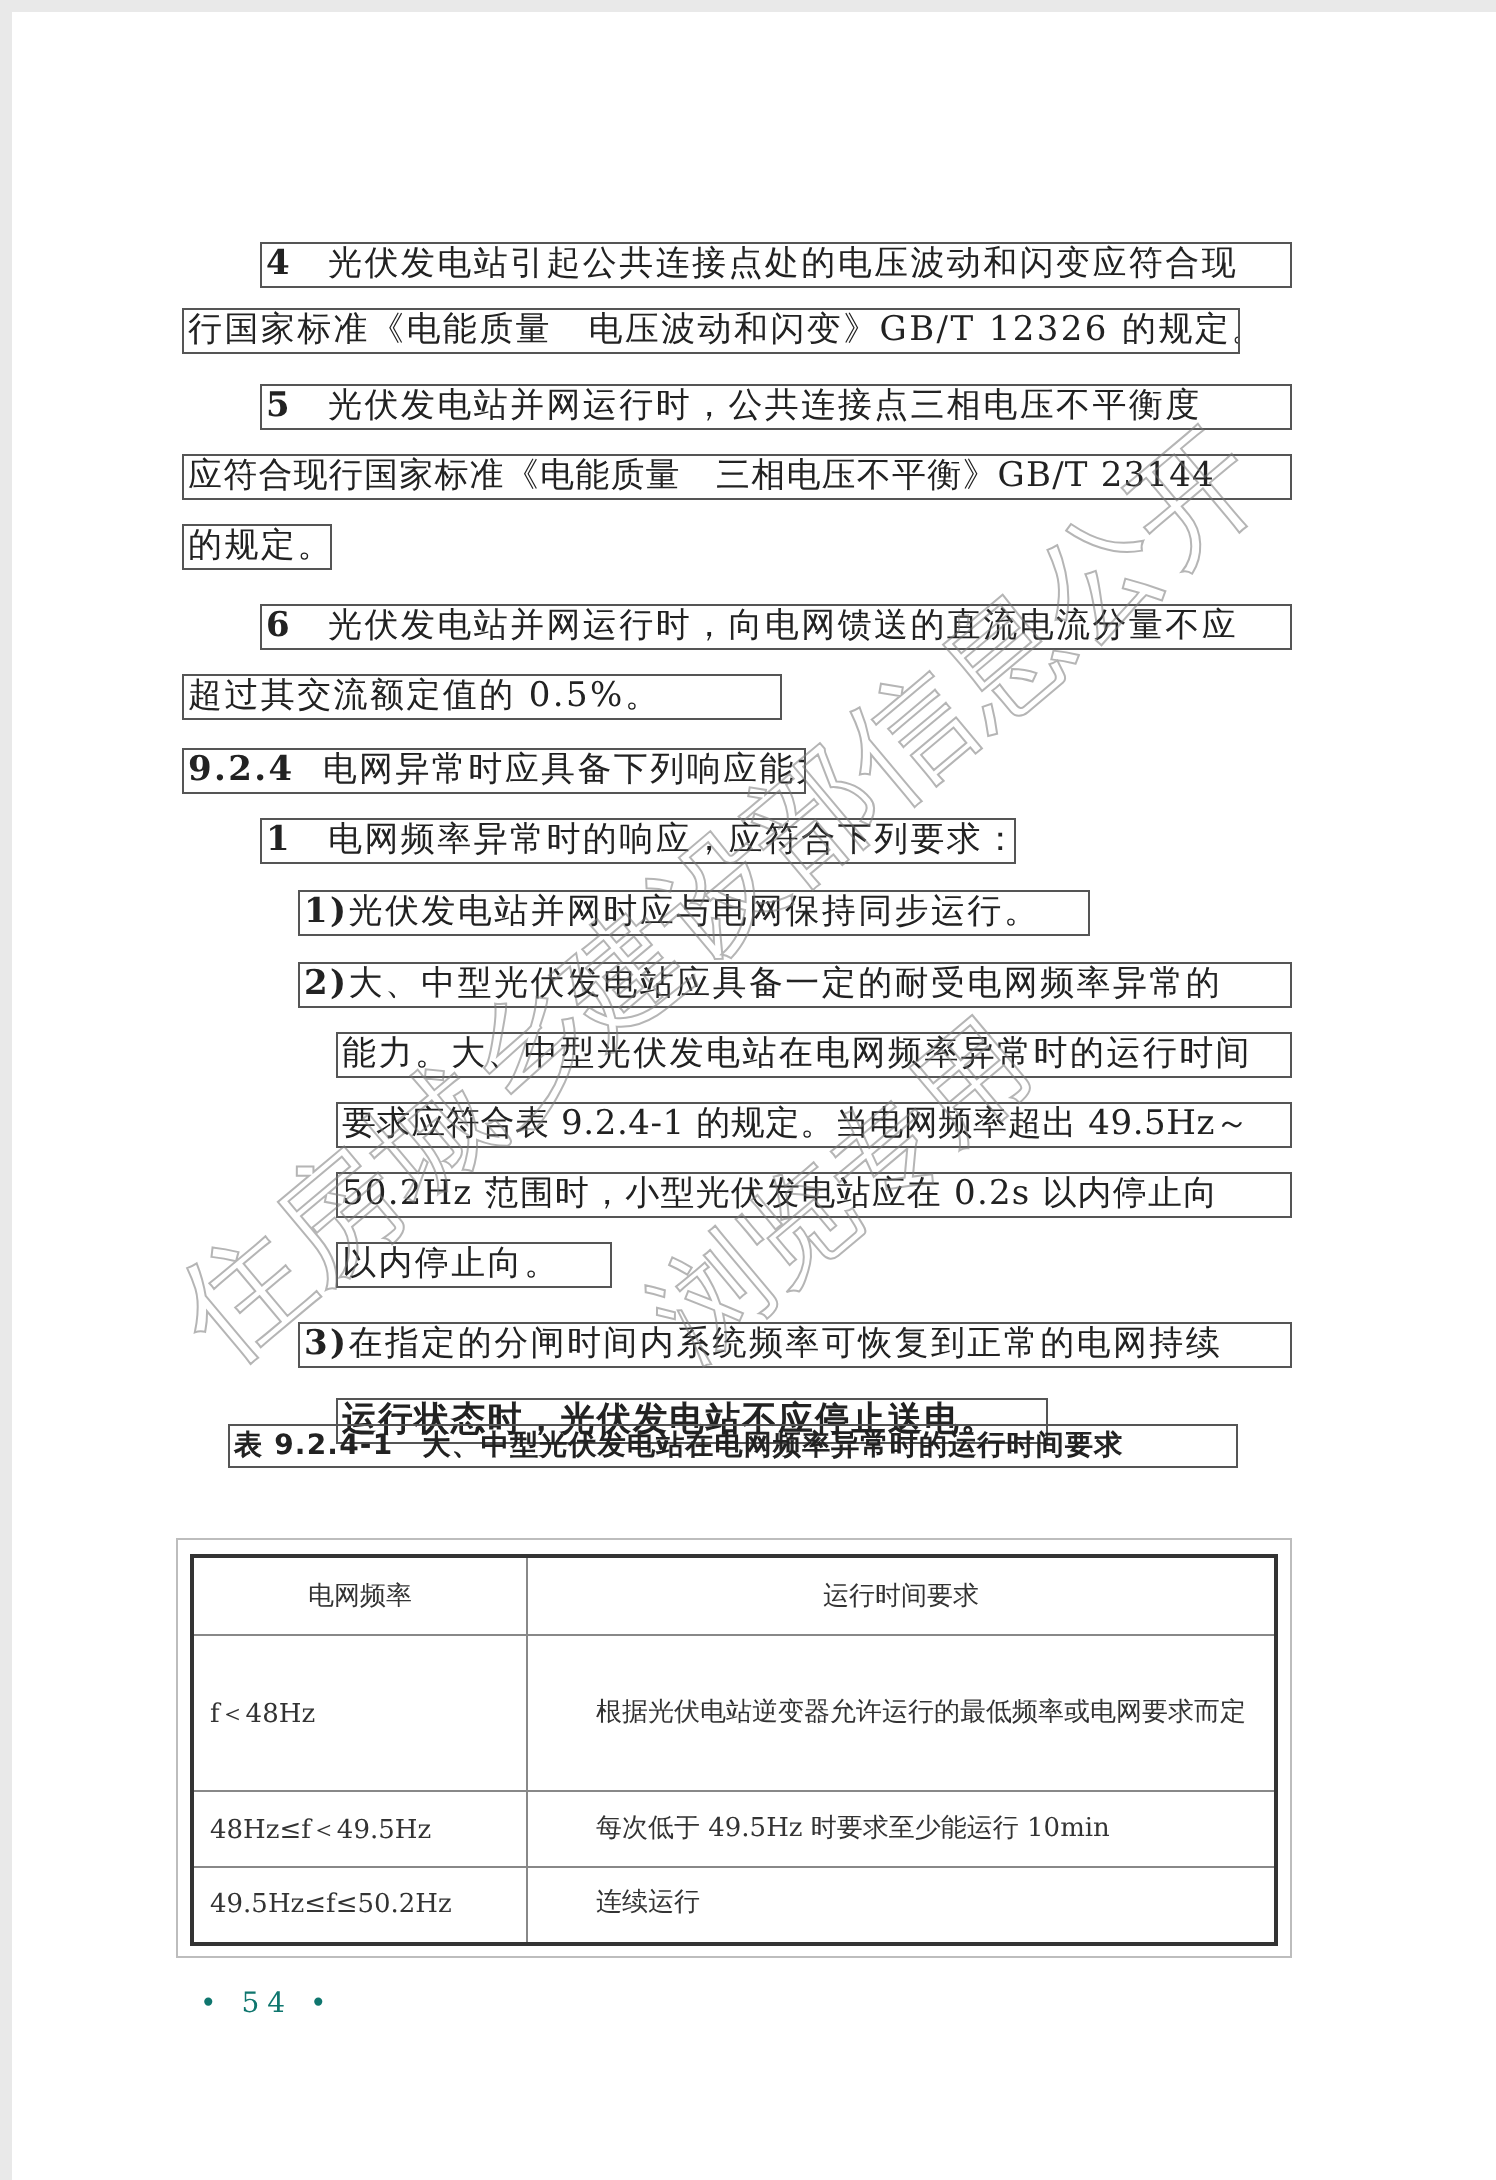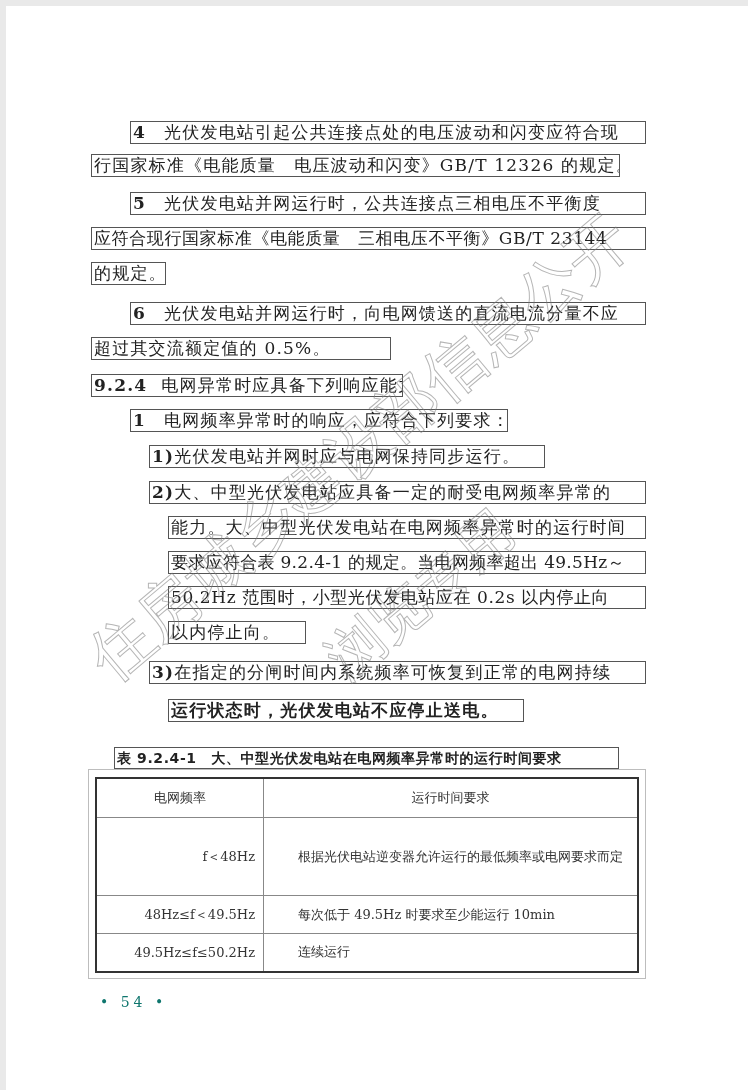--- a/index.html
+++ b/index.html
@@ -36,21 +36,21 @@
   }
   table.spec {
     position: absolute; left: 95px; top: 777px; width: 544px; height: 194px;
     border-collapse: collapse; font-size: 13px; color: #333;
     border: 2px solid #333;
   }
   table.spec td, table.spec th {
     border: 1px solid #888; font-weight: normal; padding: 0 8px;
   }
   table.spec th { height: 38px; }
-  table.spec td.freq { text-align: right; width: 150px; white-space: nowrap; }
+  table.spec td.freq { text-align: left; width: 150px; white-space: nowrap; }
   table.spec td.req { text-align: left; line-height: 26px; }
   .indent { display: inline-block; width: 26px; }
 
   .pageno {
     position: absolute; left: 100px; top: 994px; font-size: 14px; color: #0f766e; letter-spacing: 4px;
   }
   .watermark {
     position: absolute; pointer-events: none;
     color: transparent;
     -webkit-text-stroke: 1px rgba(120,120,120,0.55);
@@ -116,21 +116,21 @@
   <span>以内停止向。</span>
 </div>
 
 <div class="line" style="left:149px;top:661px;width:497px;">
   <span class="num">3)</span><span>在指定的分闸时间内系统频率可恢复到正常的电网持续</span>
 </div>
 <div class="line" style="left:168px;top:699px;width:356px;font-weight:bold;">
   <span>运行状态时，光伏发电站不应停止送电。</span>
 </div>
 
-<div class="line heading" style="left:114px;top:747px;width:505px;height:22px;line-height:20px;font-size:14px;">
+<div class="line heading" style="left:114px;top:712px;width:505px;height:22px;line-height:20px;font-size:14px;">
   <span>表 9.2.4-1　大、中型光伏发电站在电网频率异常时的运行时间要求</span>
 </div>
 
 <div class="table-frame"></div>
 <table class="spec">
   <tbody>
       <tr style="height:38px;">
     <th style="width:150px;">电网频率</th>
     <th>运行时间要求</th>
   </tr>

